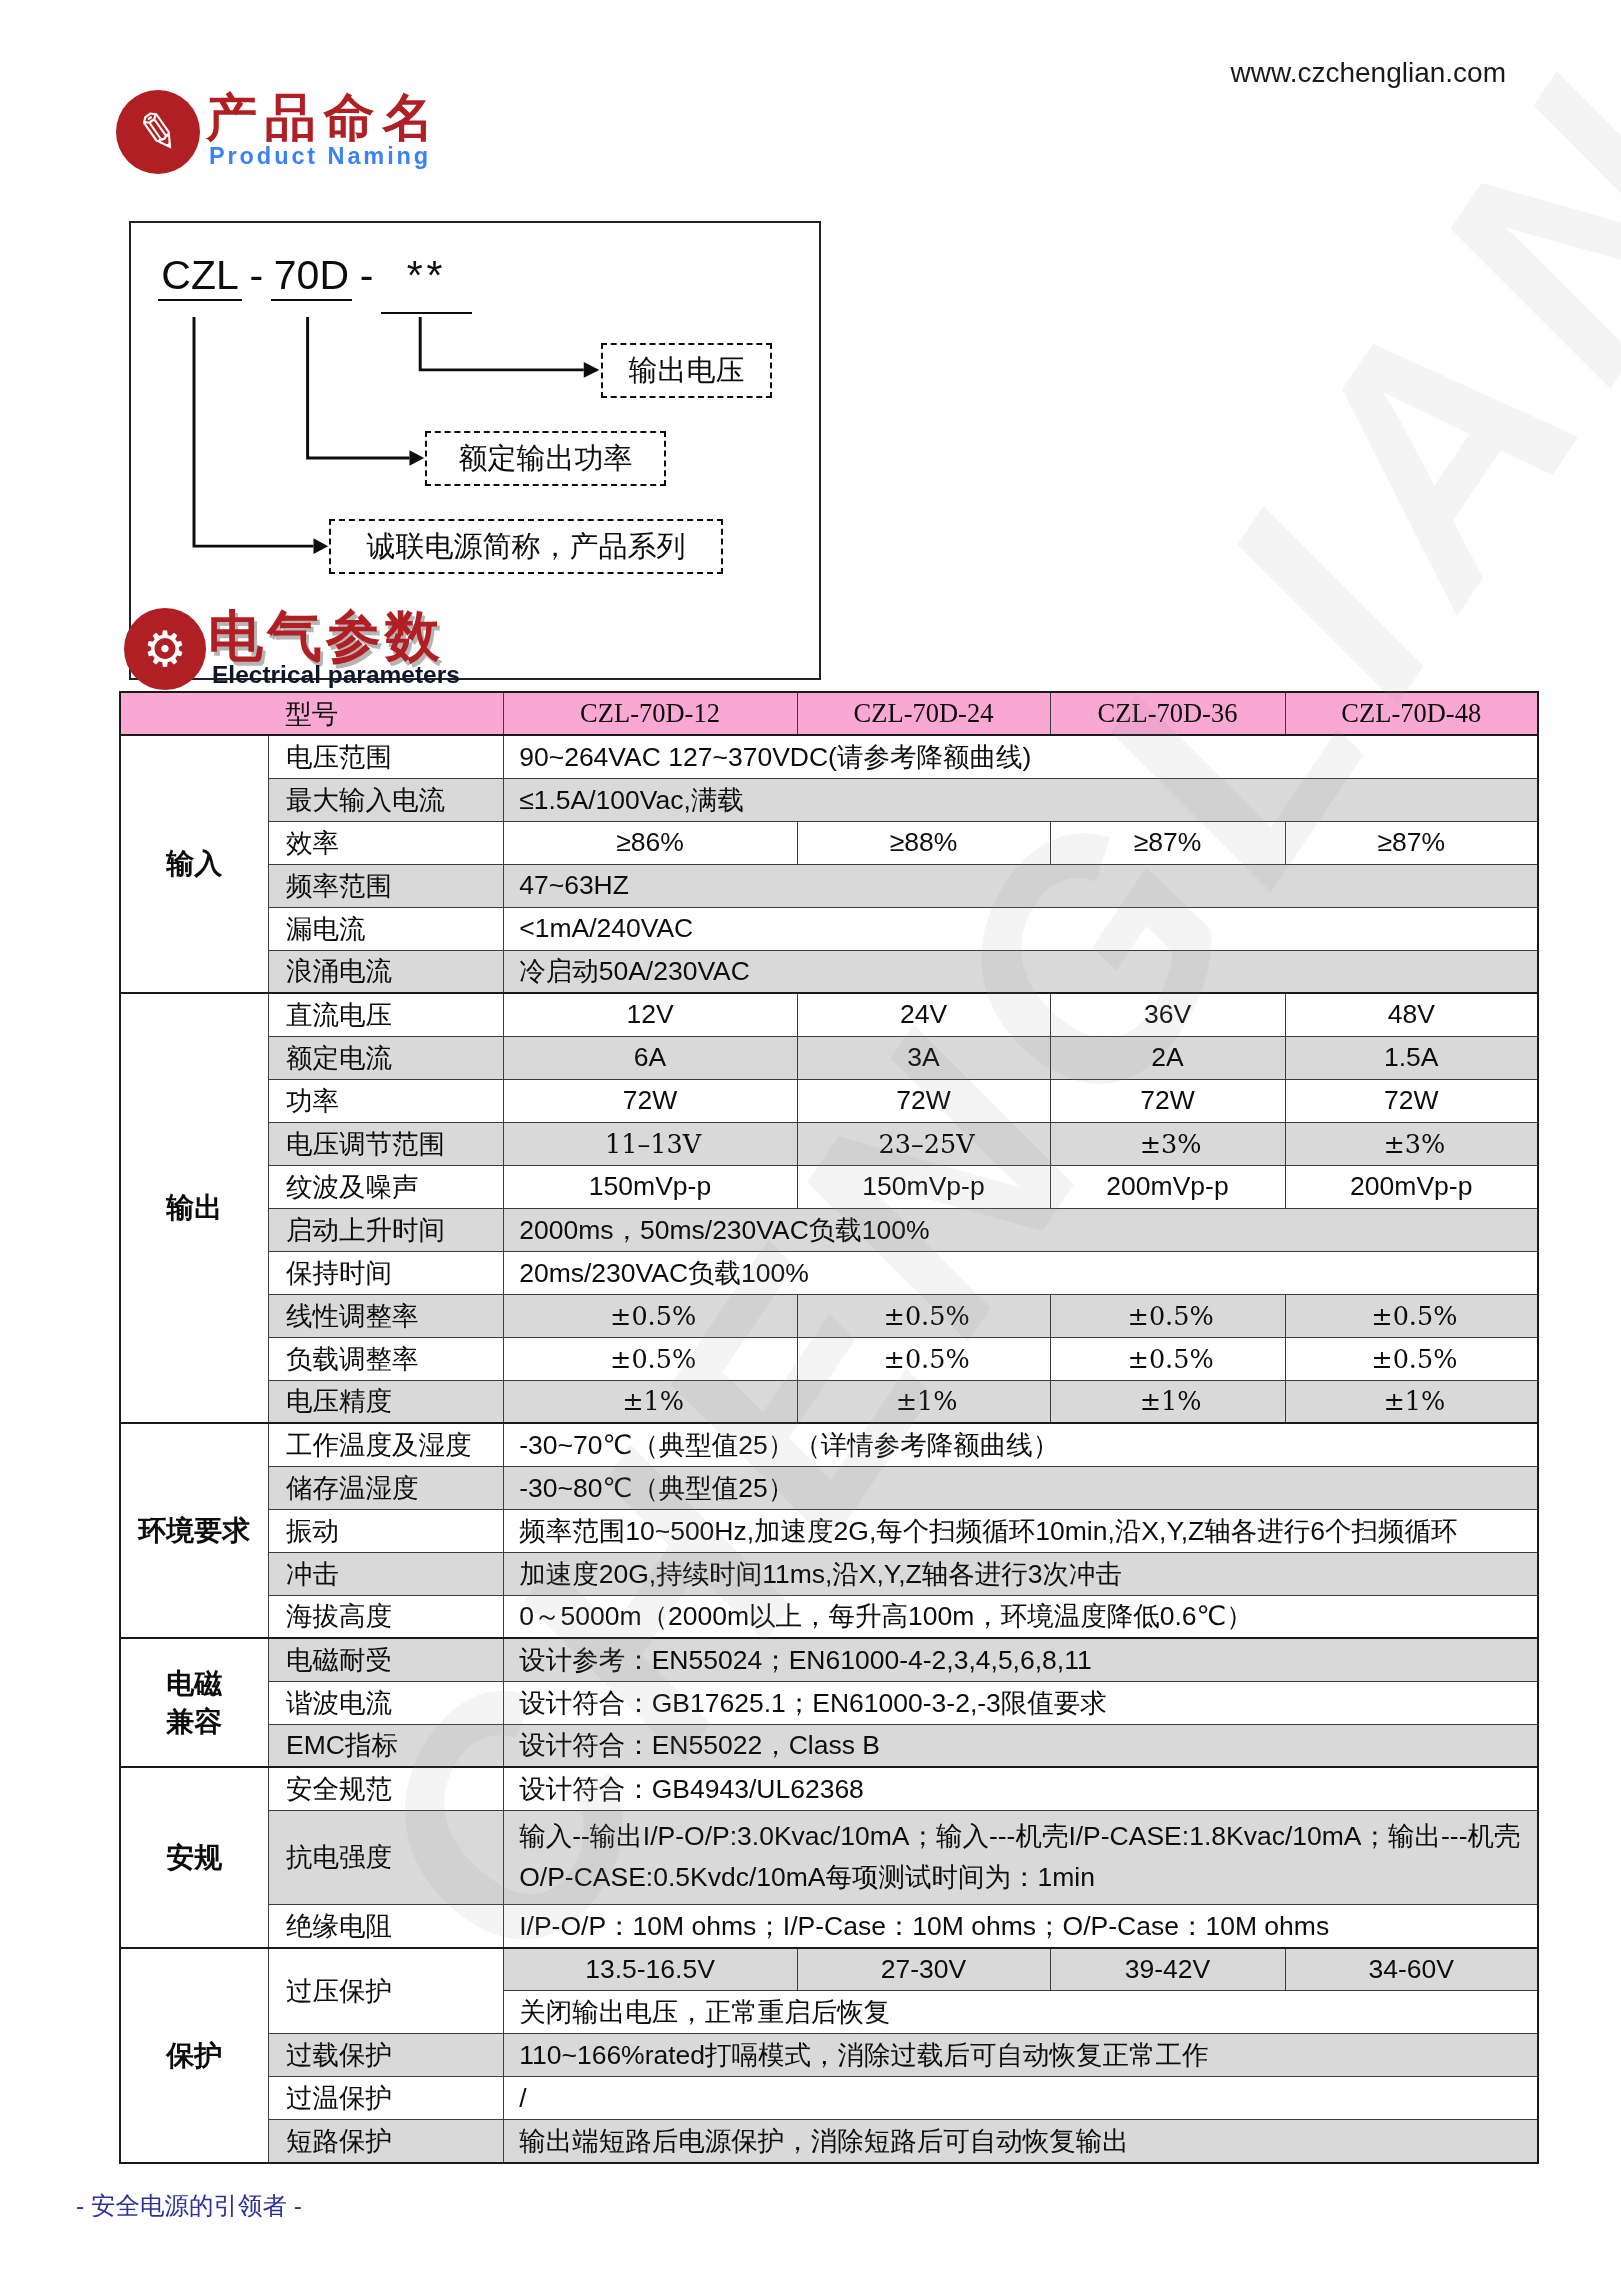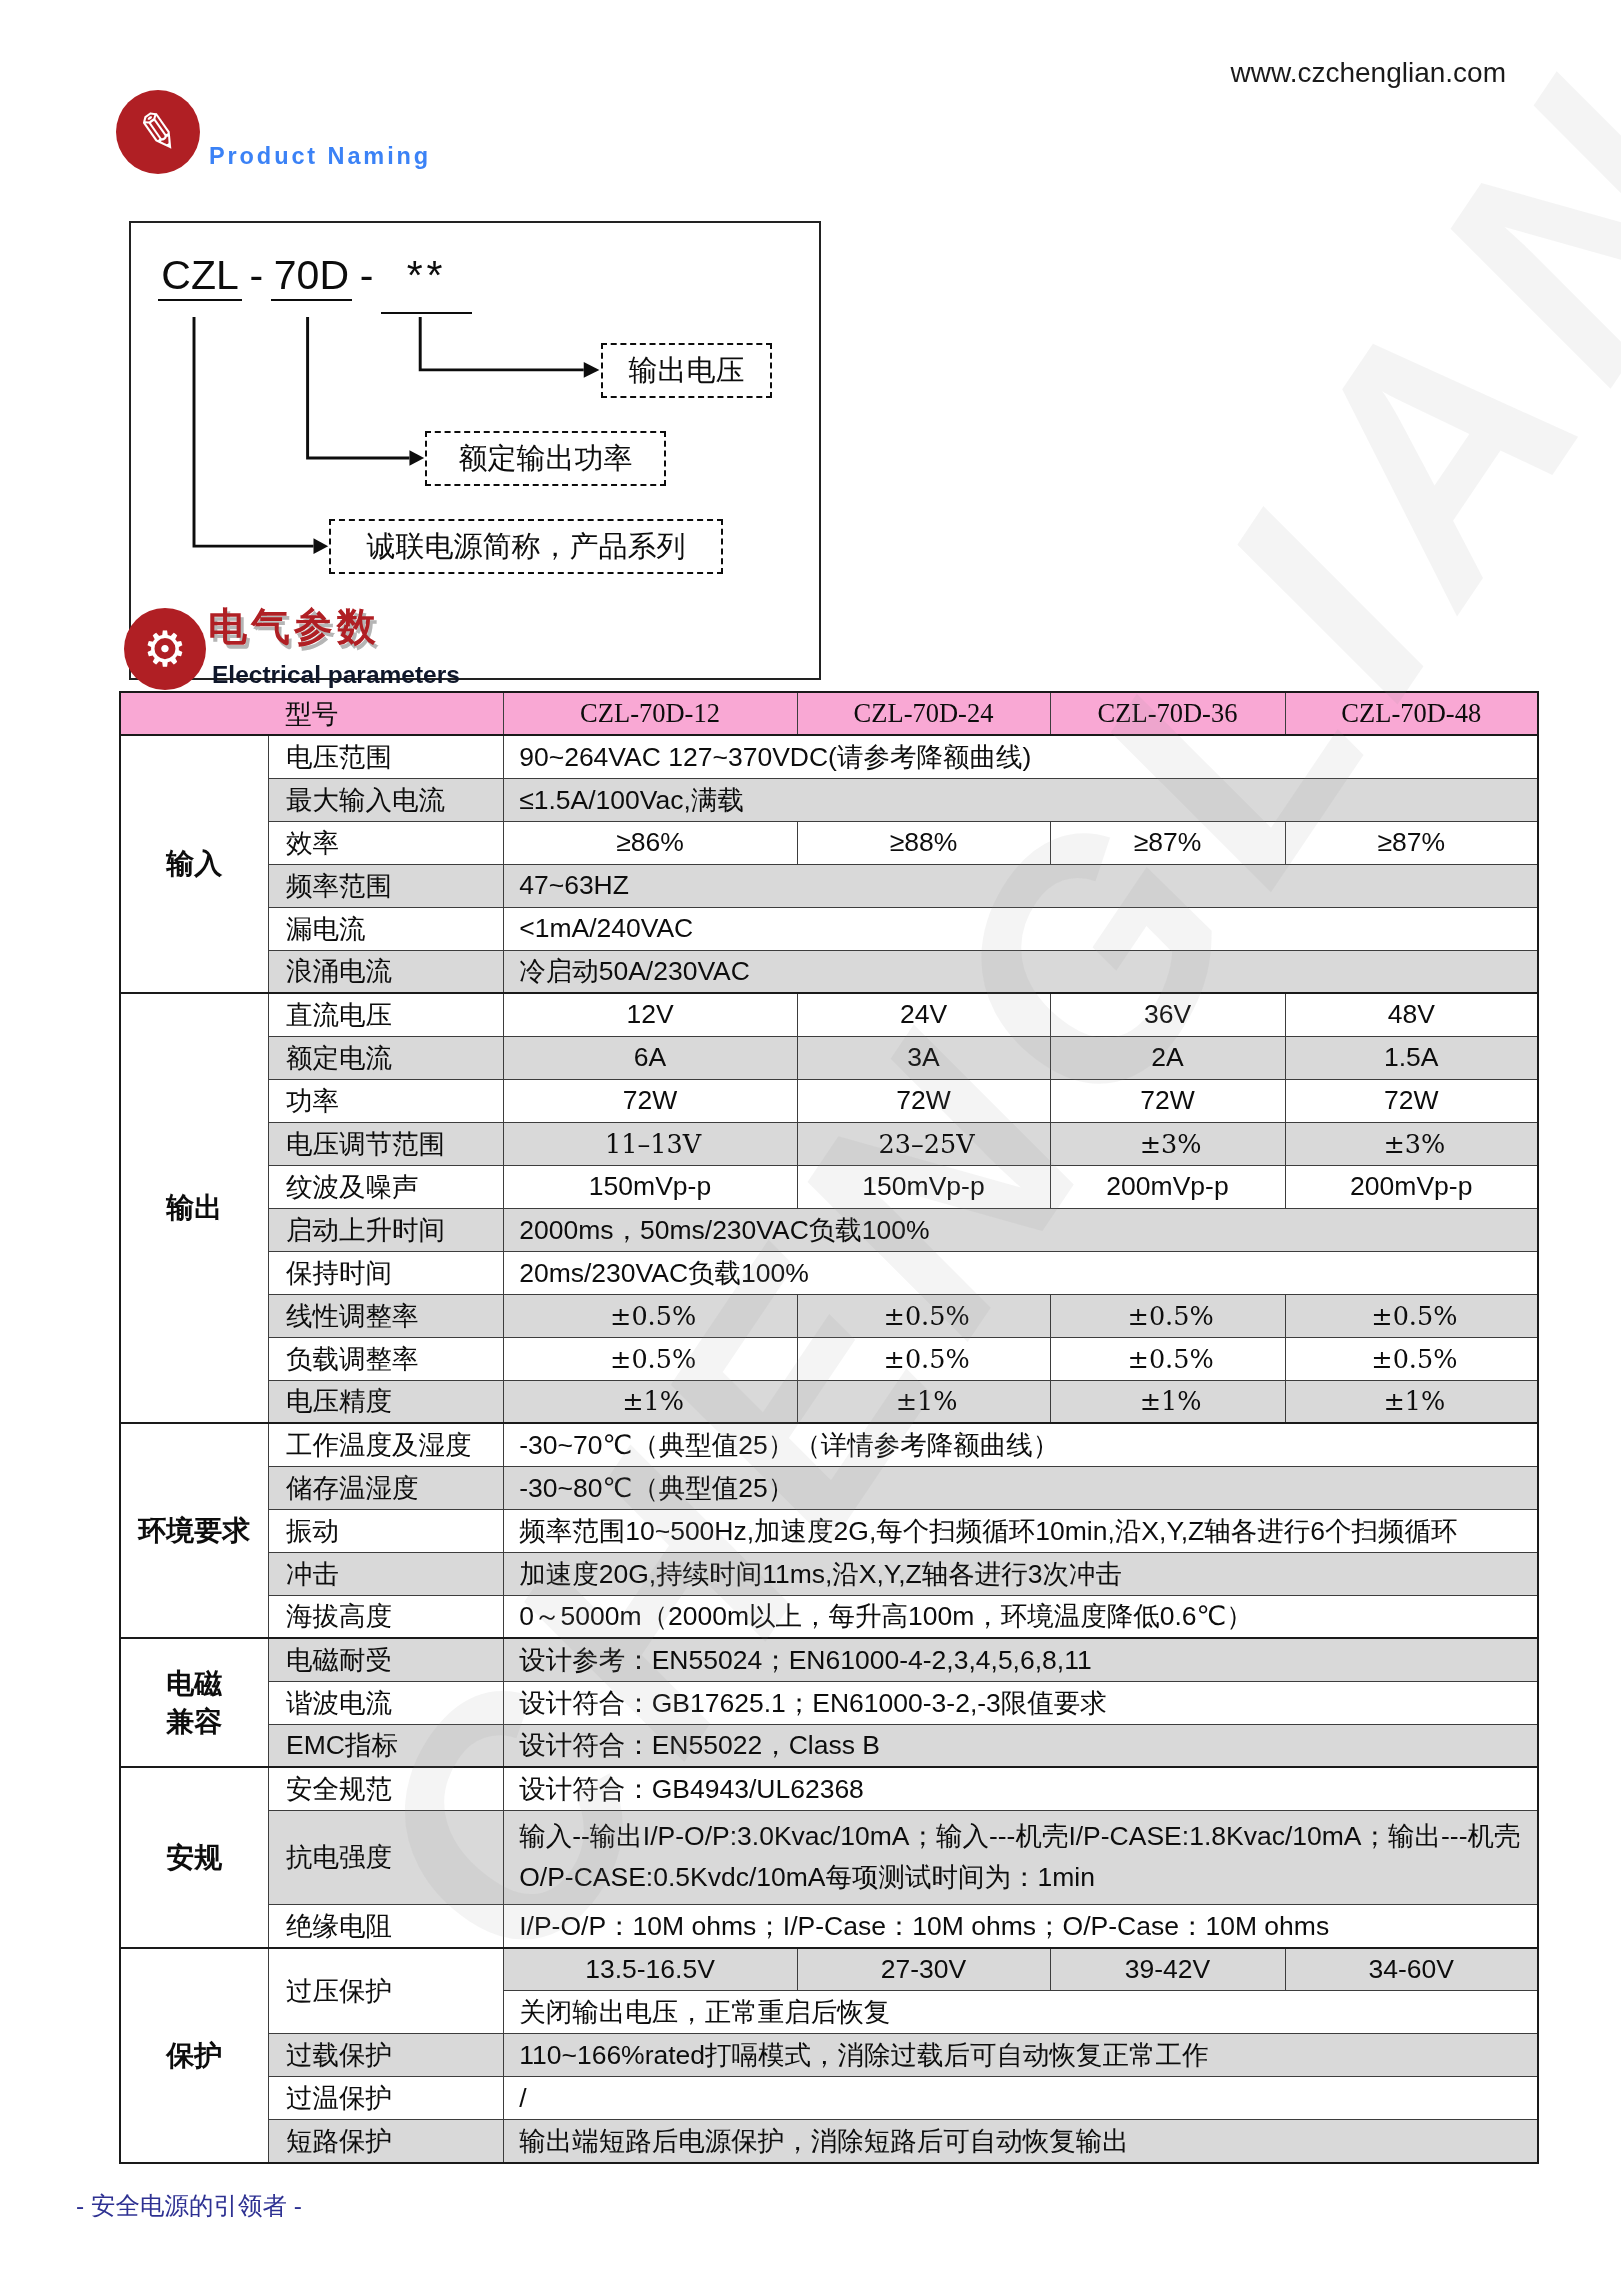--- a/index.html
+++ b/index.html
@@ -11,21 +11,21 @@
 
   
   .brand-badge { position:absolute; border-radius:50%; background:#b01f24; color:#fff;
                  display:flex; align-items:center; justify-content:center; }
   .naming-badge { left:116px; top:90px; width:84px; height:84px; font-size:51px; }
   .naming-badge .glyph { transform: rotate(10deg); }
   .elec-badge { left:124px; top:608px; width:82px; height:82px; font-size:49px; }
   .sec-title-cn { position:absolute; color:#b01f24; font-weight:bold; }
   .naming-title { left:206px; top:84px; font-size:51px; letter-spacing:7.8px; }
   .naming-sub { position:absolute; left:209px; top:143px; font-size:23.5px; color:#3b82f6; font-weight:bold; letter-spacing:2.9px; }
-  .elec-title { left:208px; top:600px; font-size:39px; letter-spacing:3.9px; text-shadow:2.9px 3.9px 0 #b5b5b5; }
+  .elec-title { left:208px; top:600px; font-size:55px; letter-spacing:3.9px; text-shadow:2.9px 3.9px 0 #b5b5b5; }
   .elec-sub { position:absolute; left:212px; top:661px; font-size:24.5px; color:#0f172a; font-weight:bold; }
 
   
   .diagram { position:absolute; left:129px; top:221px; width:692px; height:459px; border:2px solid #222; background:#fff; }
   .formula { position:absolute; left:27.4px; top:29px; font-size:41px; color:#0d0d0d; }
   .formula .u { border-bottom:2.9px solid #0d0d0d; padding:0 2.9px 1px; }
   .formula .sep { padding:0 7.8px; }
   .formula .u-star { border-bottom:2.9px solid #0d0d0d; padding:0 25.5px 13.7px; letter-spacing:3.9px; }
   .diagram svg { position:absolute; left:0; top:0; }
   .dash-label { position:absolute; border:2px dashed #0d0d0d; display:flex; align-items:center; justify-content:center;
@@ -64,20 +64,21 @@
 </head>
 <body>
 
 <div class="page">
 
   <div class="site-url">www.czchenglian.com</div>
 
   <div class="brand-badge naming-badge">
     <span class="glyph">✎</span>
   </div>
+  <div class="sec-title-cn naming-title">产品命名</div>
   <div class="naming-sub">Product Naming</div>
 
   <div class="diagram">
     <div class="formula">
       <span class="u">CZL</span><span class="sep">-</span><span class="u">70D</span><span class="sep">-</span><span class="u-star">**</span>
     </div>
     <svg width="692" height="377" viewBox="0 0 706 385">
       <g stroke="#0d0d0d" stroke-width="3" fill="none">
         <polyline points="295,96 295,150 462,150"></polyline>
         <polyline points="180,96 180,240 284,240"></polyline>

